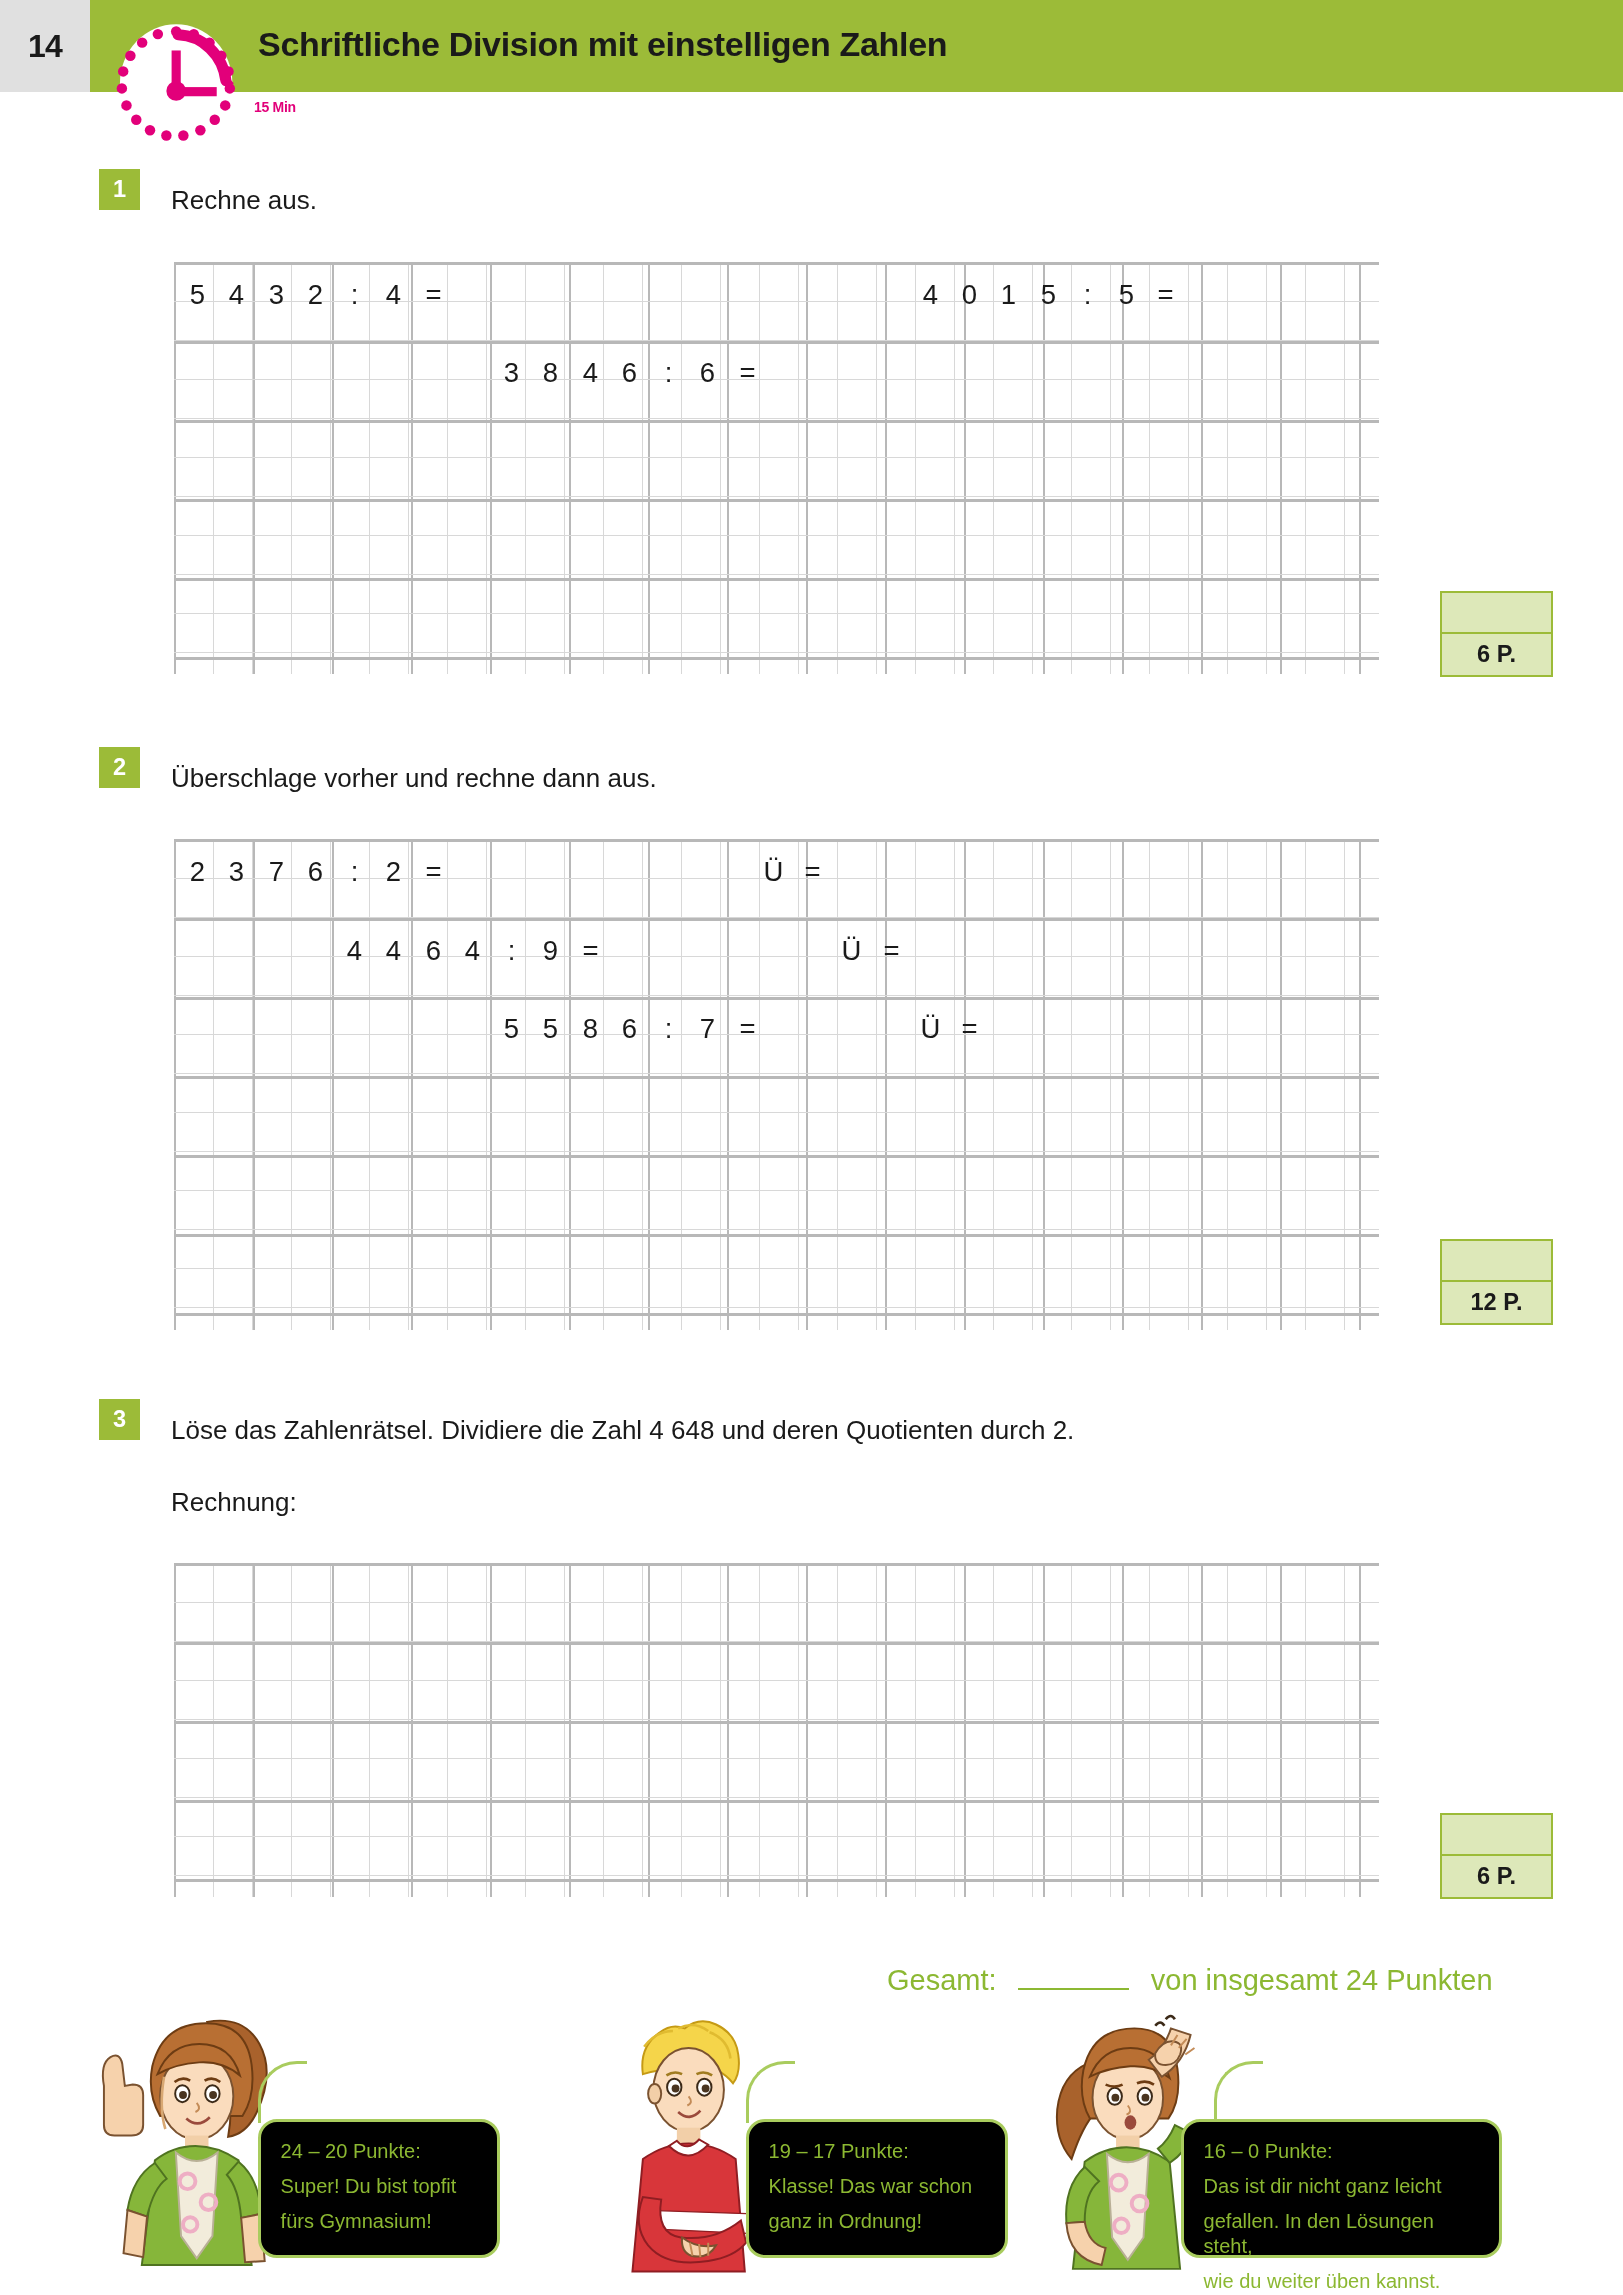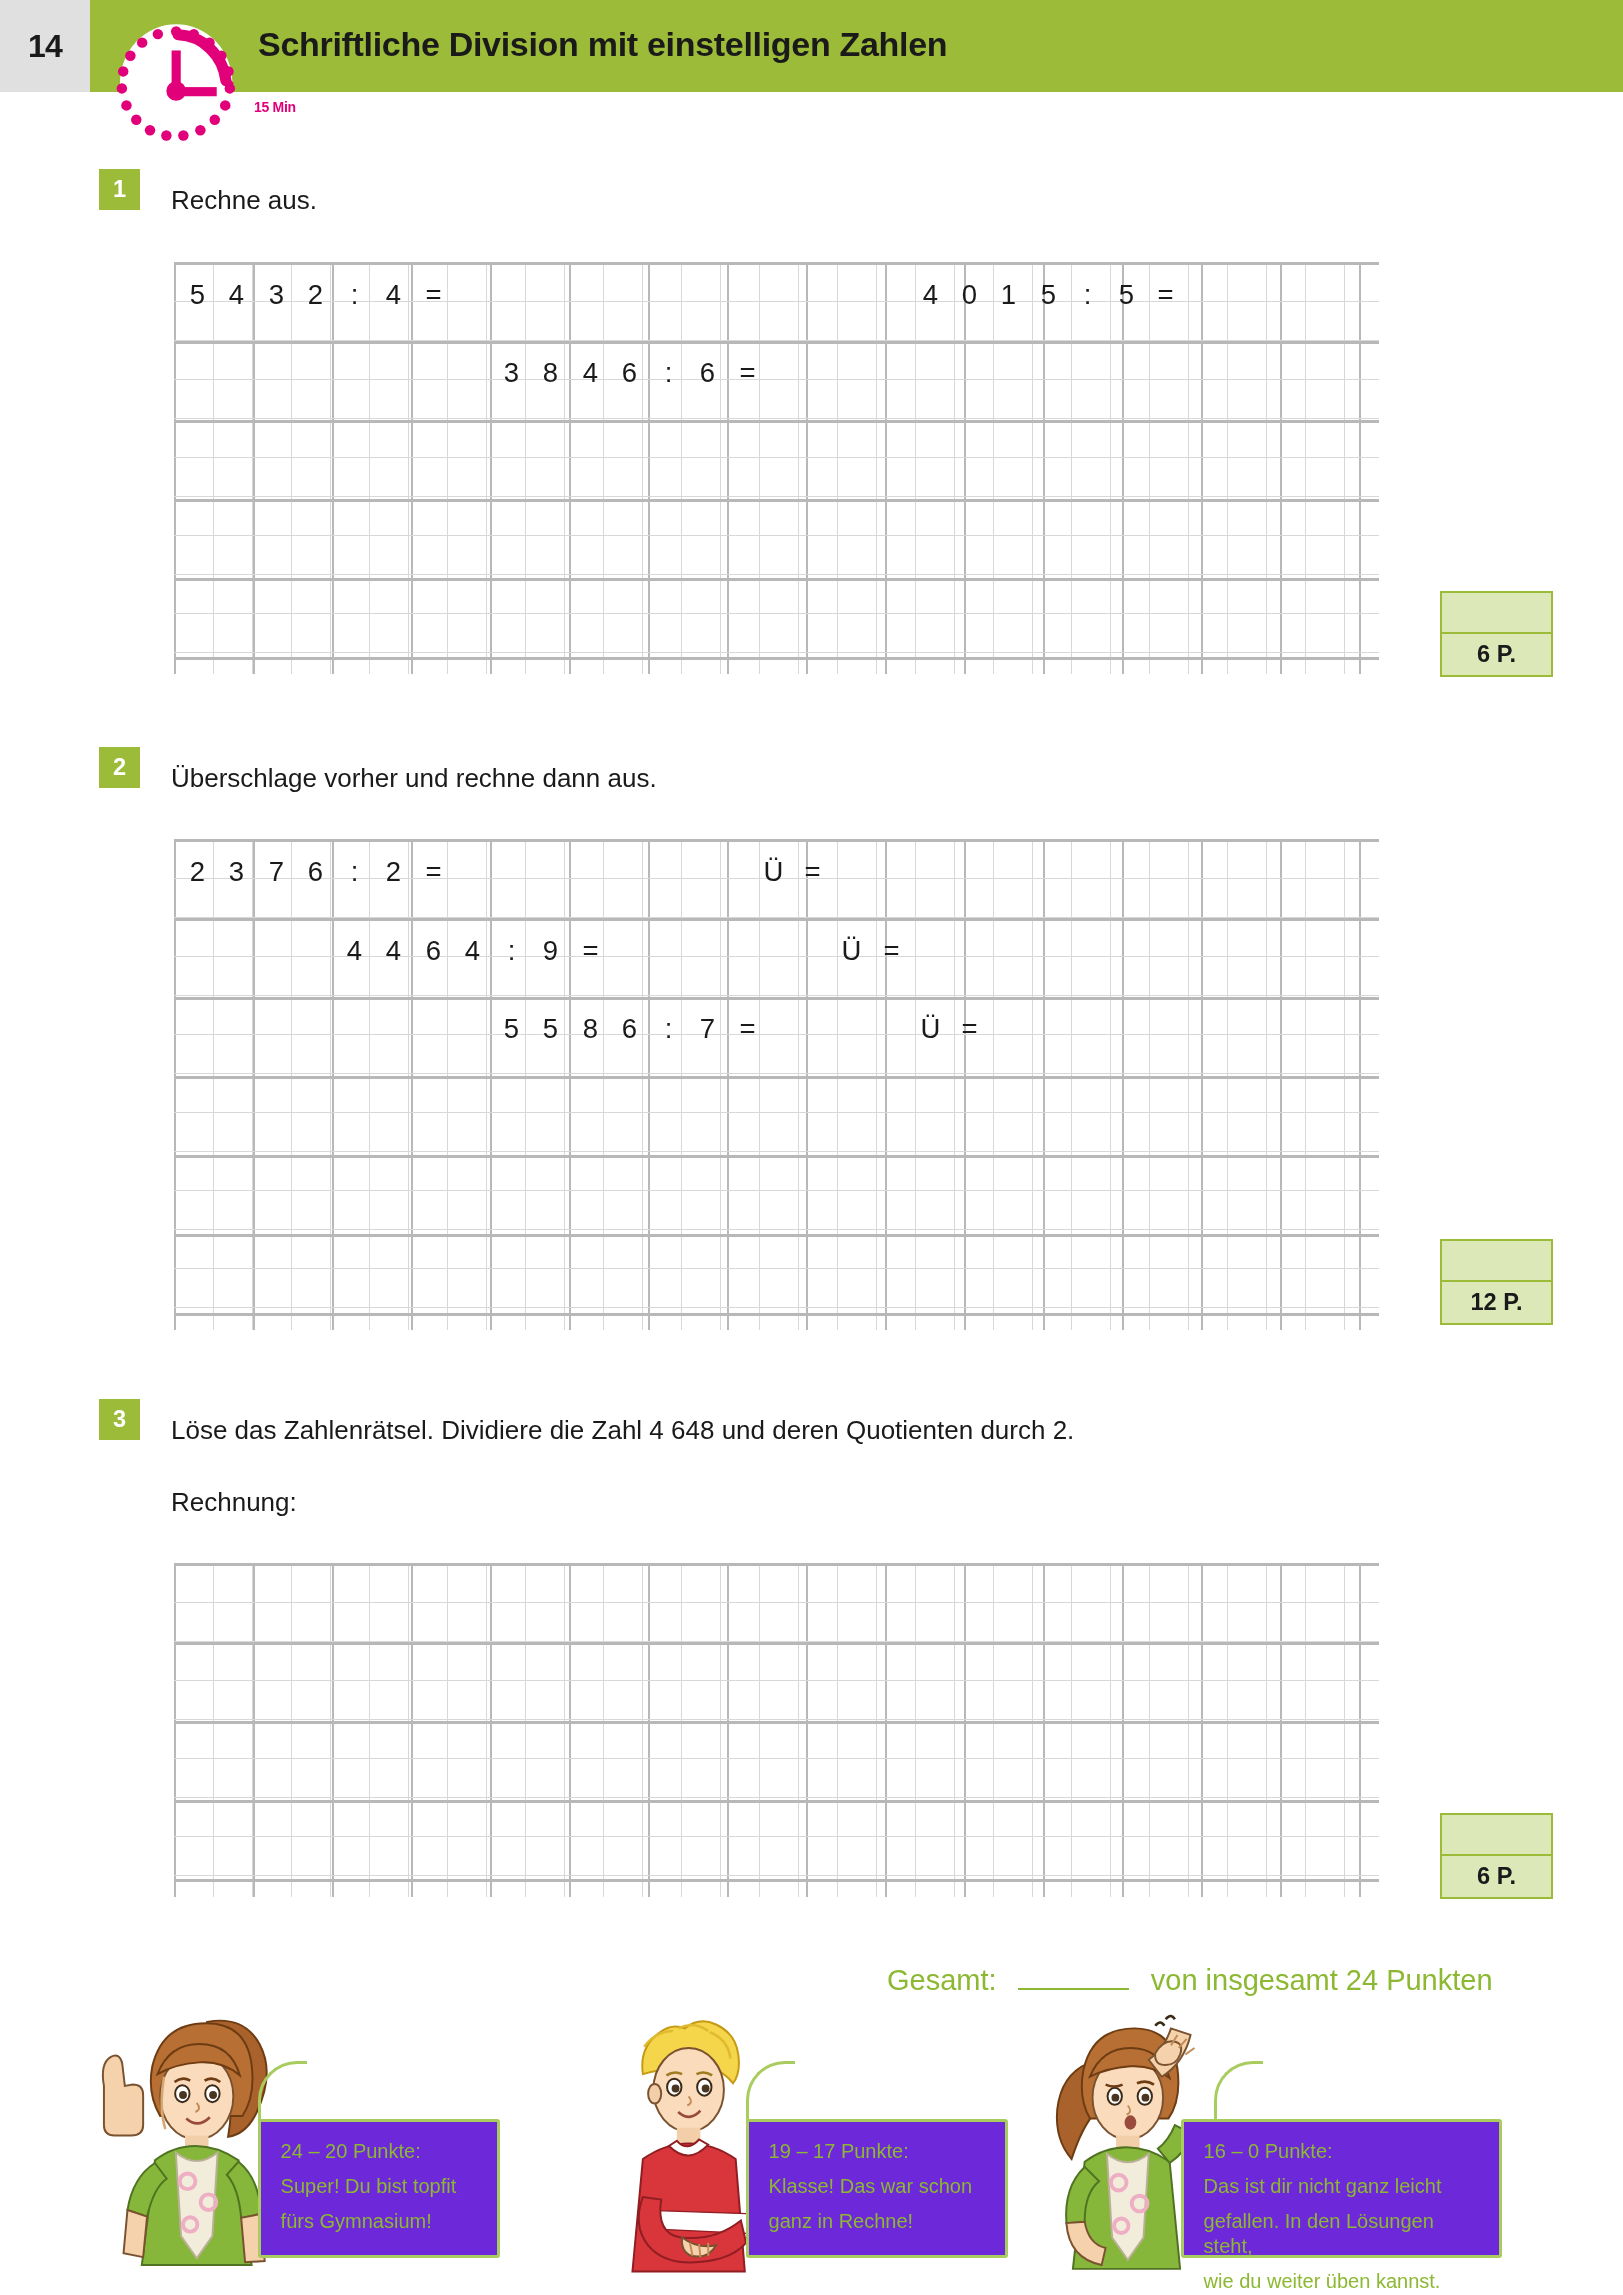--- a/index.html
+++ b/index.html
@@ -98,22 +98,22 @@
     display:flex;align-items:baseline;gap:19px;
   }
   .blankline{
     display:inline-block;width:111px;border-bottom:2.6px solid #8cb832;
     height:0.7px;margin:0 2.6px;
   }
   
   .bubble{
     position:absolute;
     border:3.3px solid #a9cc5e;
-    border-radius:3px;
-    background:#6d28d9;
+    border-radius:19px;
+    background:#000000;
     padding:17px 18.3px 17px 19.6px;
     box-sizing:border-box;
   }
   .bubble p{
     margin:0 0 9.2px 0;
     font-size:20px;color:#8cb832;line-height:1.28;
   }
   .bubble p:last-child{margin-bottom:0;}
   .bubble-tail{
     position:absolute;width:46px;height:59px;
@@ -333,21 +333,21 @@
 
     <path d="M58 280 q-16 44 8 74 q28 34 92 24 q40 -6 58 -28 l-8 -34 q-40 32 -92 26 q-38 -6 -30 -58 Z" fill="#d8363a" stroke="#8f1d22" stroke-width="3"></path>
     <path d="M118 342 q24 18 52 12 q-12 22 -38 16 q-16 -6 -14 -28 Z" fill="#f6d2ac" stroke="#7a5230" stroke-width="3"></path>
     <path d="M130 350 l4 20 M144 352 l2 20 M158 350 l0 20" stroke="#c38b57" stroke-width="3"></path>
   </svg>
 </div>
 <div class="bubble-tail" style="left:746px;top:2061px;"></div>
 <div class="bubble" style="left:746px;top:2119px;width:262px;height:139px;">
   <p>19 – 17 Punkte:</p>
   <p>Klasse! Das war schon</p>
-  <p>ganz in Rechne!</p>
+  <p>ganz in Ordnung!</p>
 </div>
 
 <div class="char" style="left:1027px;top:2014px;width:216px;height:281px;">
   <svg width="216" height="281" viewBox="0 0 330 430">
 
     <path d="M196 18 q8 -10 14 0 M212 8 q8 -10 14 0" stroke="#3c2a18" stroke-width="4" fill="none"></path>
 
     <path d="M92 76 q-40 18 -46 70 q-4 46 22 76 q16 -50 38 -74 q-20 -36 -14 -72 Z" fill="#a9622c" stroke="#6d3c13" stroke-width="3"></path>
 
     <path d="M86 86 q14 -64 78 -64 q58 0 66 62 q6 48 -14 76 l-120 0 q-18 -32 -10 -74 Z" fill="#b86f33" stroke="#6d3c13" stroke-width="3"></path>

